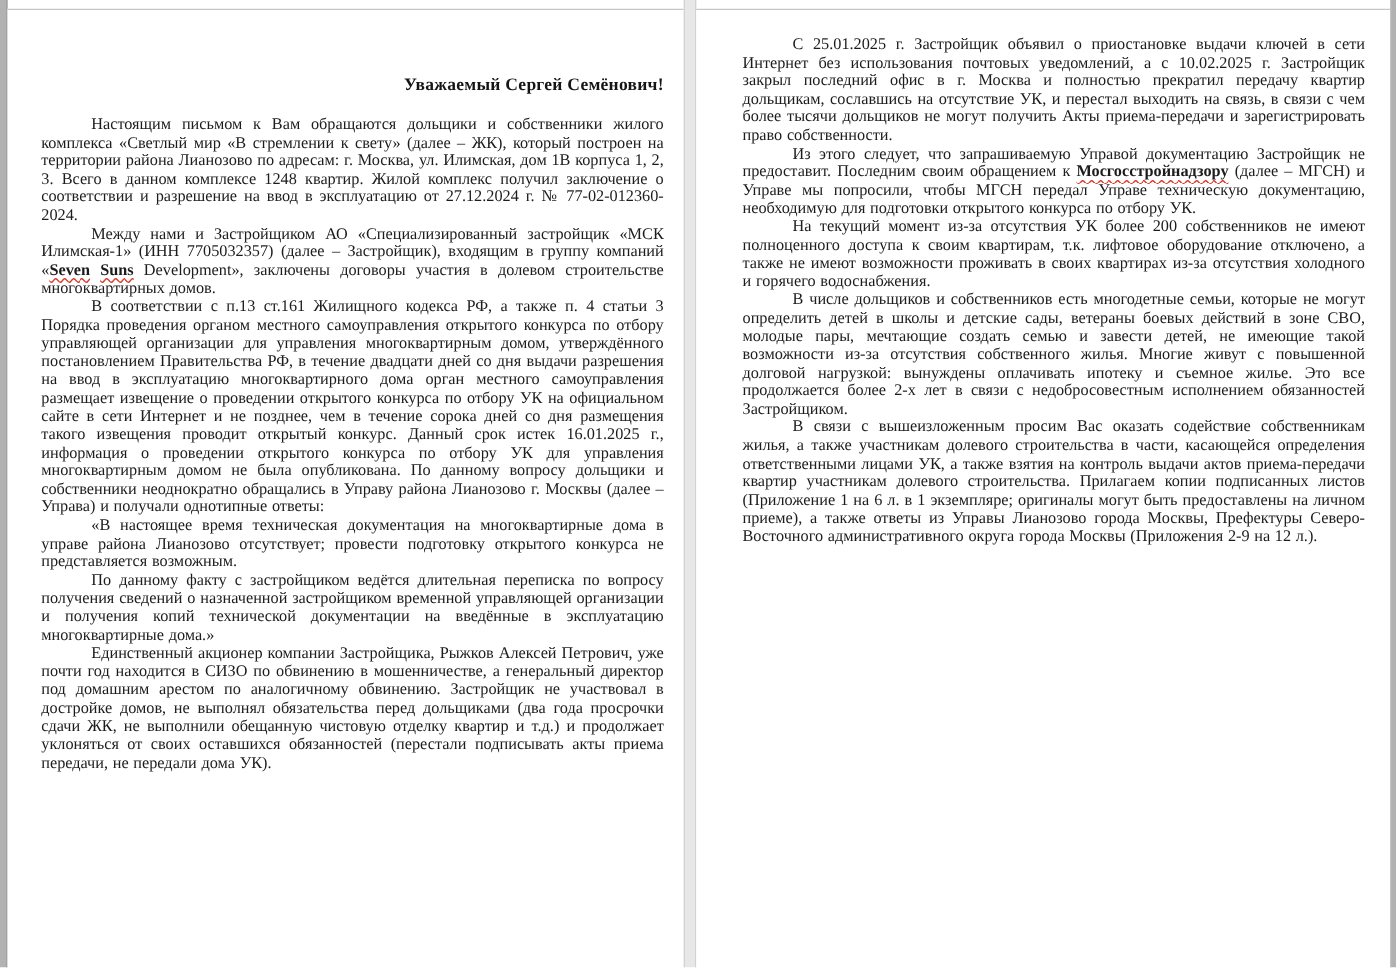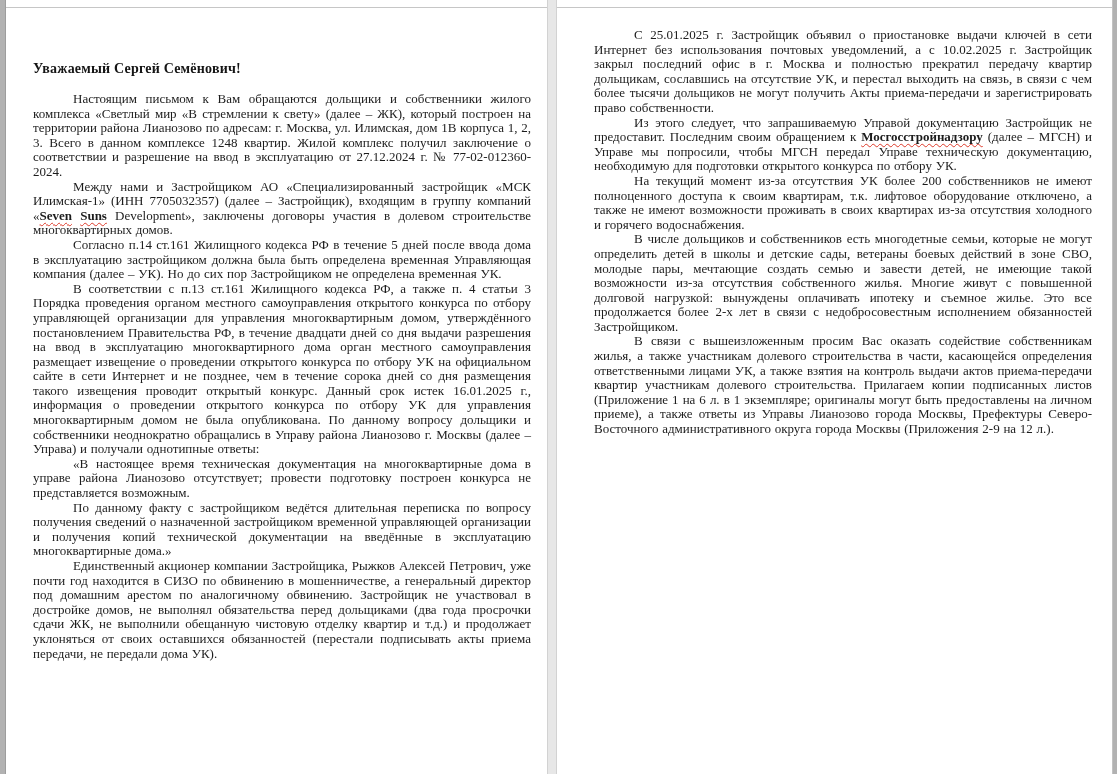--- a/index.html
+++ b/index.html
@@ -19,21 +19,21 @@
   }
   .page {
     flex:1 1 0; background:#ffffff;
     margin-top:7px; border-top:1px solid #c6c6c6;
     box-sizing:border-box; overflow:hidden;
   }
   .page.left  { padding:0 16px 0 27px; }
   .page.right { padding:20px 20px 0 37px; }
   .doc-title {
     margin:53px 0 15px 0;
-    text-align:left;
+    text-align:right;
     font-size:14px; font-weight:bold;
     color:#151515; letter-spacing:0.2px;
   }
   .para {
     margin:0;
     font-size:13px; line-height:14.6px;
     color:#1c1c1c;
     text-align:justify;
     text-indent:40px;
     word-spacing:0.5px;
@@ -51,23 +51,22 @@
 <body>
 
 <div class="viewer">
   <div class="edge-strip left"></div>
 
   <div class="page left">
     <h1 class="doc-title">Уважаемый Сергей Семёнович!</h1>
     <div>
         <p class="para"><span>Настоящим письмом к Вам обращаются дольщики и собственники жилого комплекса «Светлый мир «В стремлении к свету» (далее – ЖК), который построен на территории района Лианозово по адресам: г. Москва, ул. Илимская, дом 1В корпуса 1, 2, 3. Всего в данном комплексе 1248 квартир. Жилой комплекс получил заключение о соответствии и разрешение на ввод в эксплуатацию от 27.12.2024 г. № 77-02-012360-2024.</span></p>
         <p class="para"><span>Между нами и Застройщиком АО «Специализированный застройщик «МСК Илимская-1» (ИНН 7705032357) (далее – Застройщик), входящим в группу компаний «</span><span class="misspelled" style="text-decoration-color: rgb(221, 58, 42);">Seven</span><span> </span><span class="misspelled" style="text-decoration-color: rgb(221, 58, 42);">Suns</span><span> Development», заключены договоры участия в долевом строительстве многоквартирных домов.</span></p>
-        <p class="para"><span>Согласно п.14 ст.161 Жилищного кодекса РФ в течение 5 дней после ввода дома в эксплуатацию застройщиком должна была быть определена временная Управляющая компания (далее – УК). Но до сих пор Застройщиком не определена временная УК.</span></p>
         <p class="para"><span>В соответствии с п.13 ст.161 Жилищного кодекса РФ, а также п. 4 статьи 3 Порядка проведения органом местного самоуправления открытого конкурса по отбору управляющей организации для управления многоквартирным домом, утверждённого постановлением Правительства РФ, в течение двадцати дней со дня выдачи разрешения на ввод в эксплуатацию многоквартирного дома орган местного самоуправления размещает извещение о проведении открытого конкурса по отбору УК на официальном сайте в сети Интернет и не позднее, чем в течение сорока дней со дня размещения такого извещения проводит открытый конкурс. Данный срок истек 16.01.2025 г., информация о проведении открытого конкурса по отбору УК для управления многоквартирным домом не была опубликована. По данному вопросу дольщики и собственники неоднократно обращались в Управу района Лианозово г. Москвы (далее – Управа) и получали однотипные ответы:</span></p>
-        <p class="para"><span>«В настоящее время техническая документация на многоквартирные дома в управе района Лианозово отсутствует; провести подготовку построен конкурса не представляется возможным.</span></p>
+        <p class="para"><span>«В настоящее время техническая документация на многоквартирные дома в управе района Лианозово отсутствует; провести подготовку открытого конкурса не представляется возможным.</span></p>
         <p class="para"><span>По данному факту с застройщиком ведётся длительная переписка по вопросу получения сведений о назначенной застройщиком временной управляющей организации и получения копий технической документации на введённые в эксплуатацию многоквартирные дома.»</span></p>
         <p class="para"><span>Единственный акционер компании Застройщика, Рыжков Алексей Петрович, уже почти год находится в СИЗО по обвинению в мошенничестве, а генеральный директор под домашним арестом по аналогичному обвинению. Застройщик не участвовал в достройке домов, не выполнял обязательства перед дольщиками (два года просрочки сдачи ЖК, не выполнили обещанную чистовую отделку квартир и т.д.) и продолжает уклоняться от своих оставшихся обязанностей (перестали подписывать акты приема передачи, не передали дома УК).</span></p>
       </div>
   </div>
 
   <div class="gutter"></div>
 
   <div class="page right">
     <div>
         <p class="para"><span>С 25.01.2025 г. Застройщик объявил о приостановке выдачи ключей в сети Интернет без использования почтовых уведомлений, а с 10.02.2025 г. Застройщик закрыл последний офис в г. Москва и полностью прекратил передачу квартир дольщикам, сославшись на отсутствие УК, и перестал выходить на связь, в связи с чем более тысячи дольщиков не могут получить Акты приема-передачи и зарегистрировать право собственности.</span></p>

